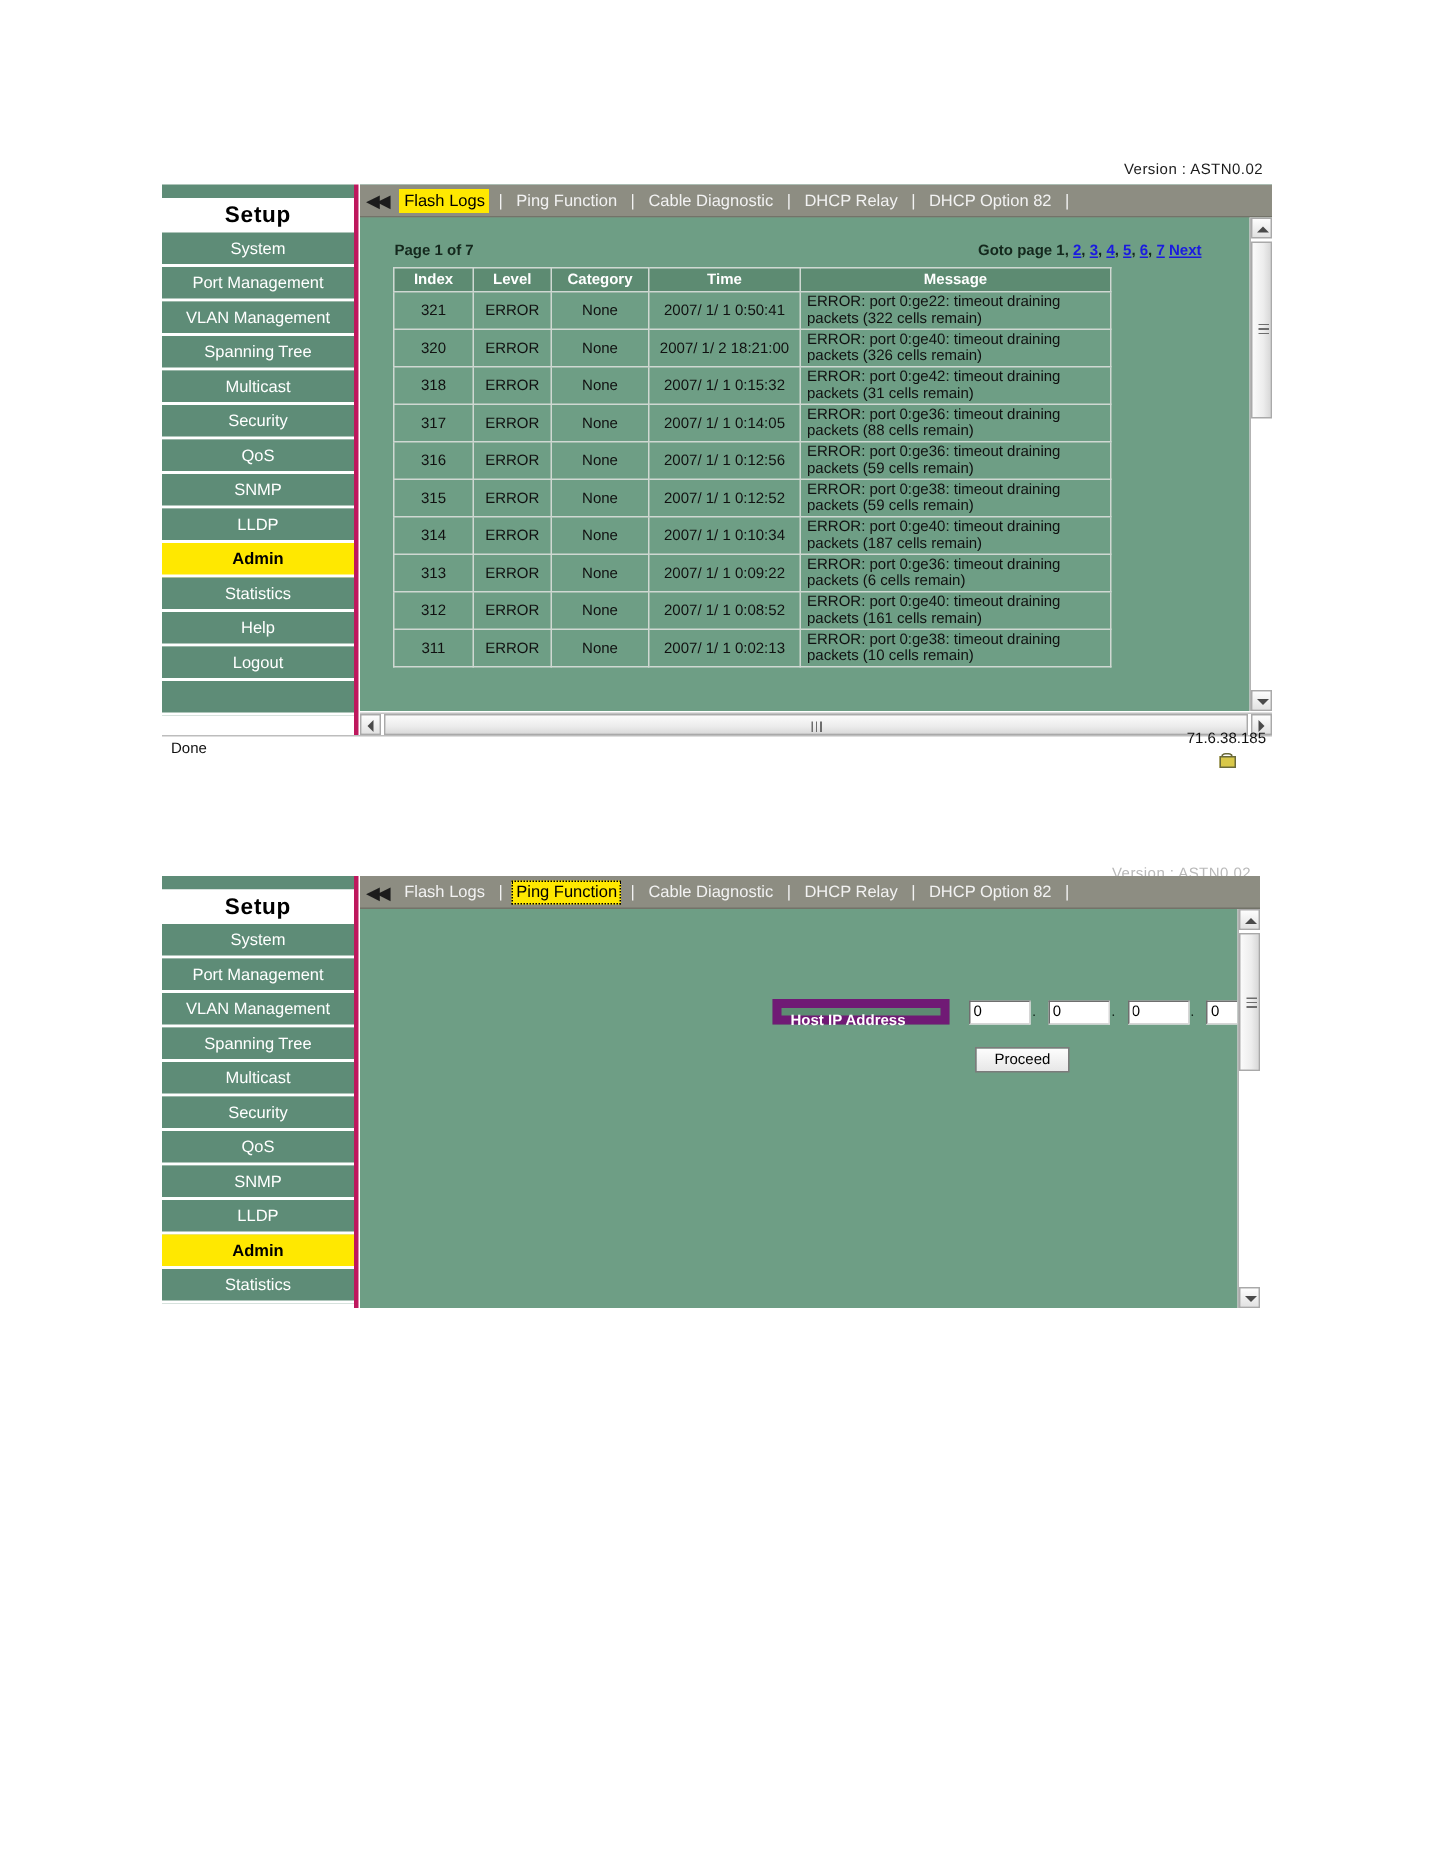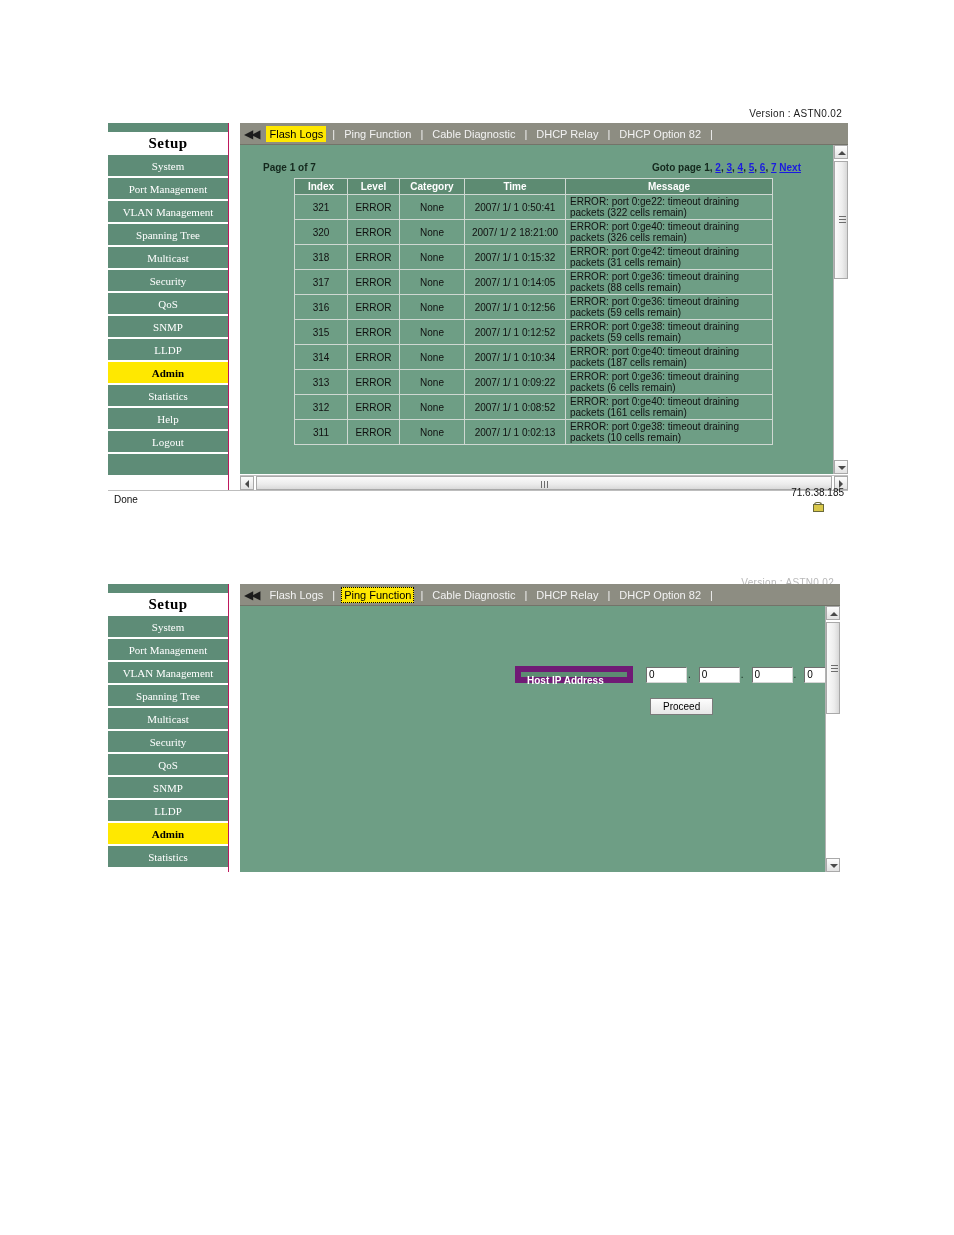--- a/index.html
+++ b/index.html
@@ -38,24 +38,23 @@
   .version-strip.clipped { overflow: hidden; height: 9px; line-height: 16px; color:#b9b9b9; }
 
   .browser-body {
     position: absolute; left: 0; right: 0;
     background: #ffffff;
   }
 
   
   .sidebar {
     position: absolute; left: 0; top: 0;
-    width: 121px;
-    background: #ffffff;
-    border-right: 1px solid #be185d;
-    font-family: Liberation Serif, serif;
+    width: 131px;
+    background: #ffffff;
+    border-right: 3px solid #be185d;
   }
   .sidebar-topbar {
     height: 9px;
     background: #5E8C77;
   }
   .sidebar-title {
     height: 23px;
     line-height: 23px;
     background: #ffffff;
     color: #000000;
@@ -150,21 +149,20 @@
   }
   .goto-row .cur { color: #14281d; text-decoration: none; }
 
   
   .log-table {
     position: absolute;
     left: 22px; top: 33px;
     width: 478px;
     border-collapse: collapse;
     table-layout: fixed;
-    margin-left: 32px;
   }
   .log-table th {
     background: #5D8B72;
     color: #ffffff;
     font-size: 10px;
     font-weight: bold;
     height: 16px;
     border: 1px solid #cfd8d2;
     padding: 0 2px;
   }

